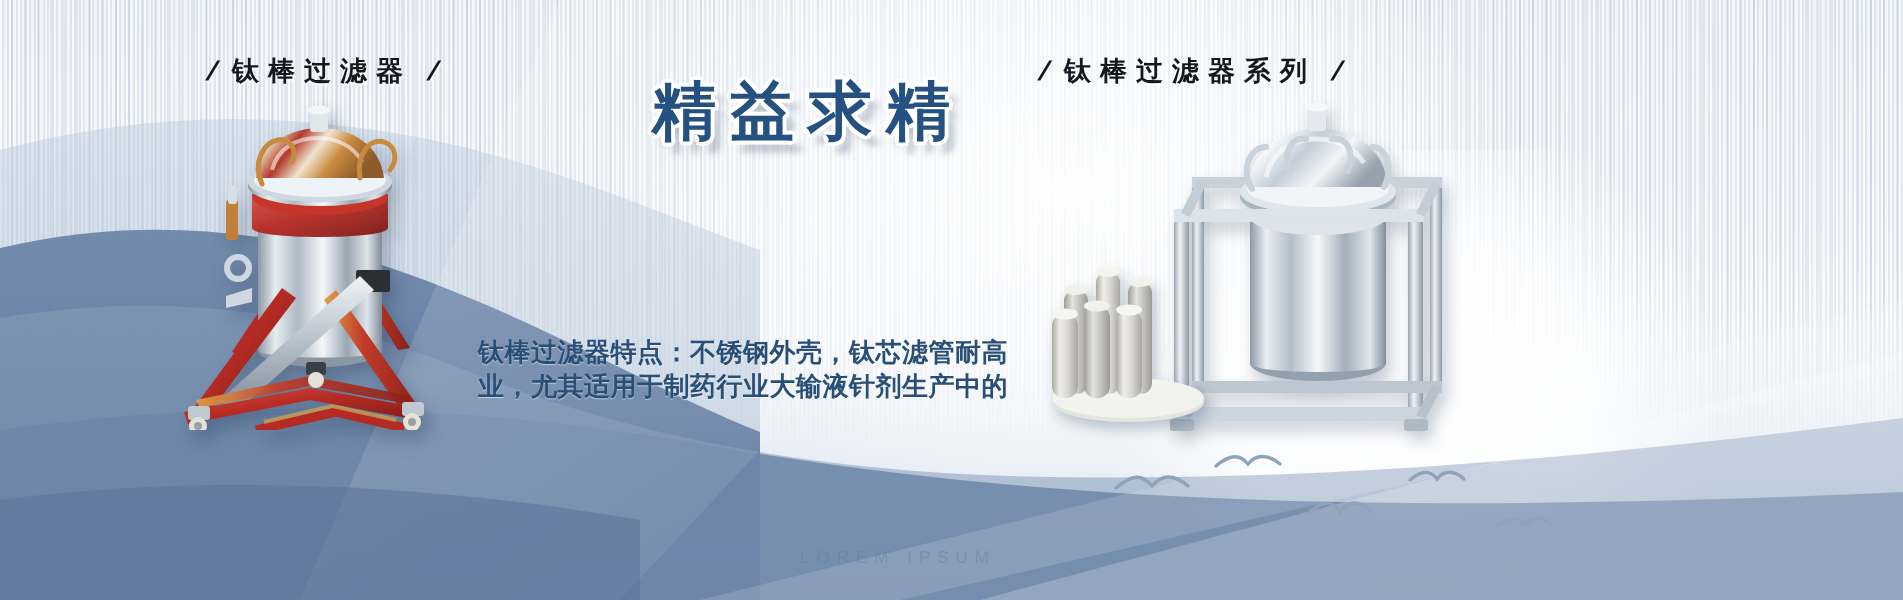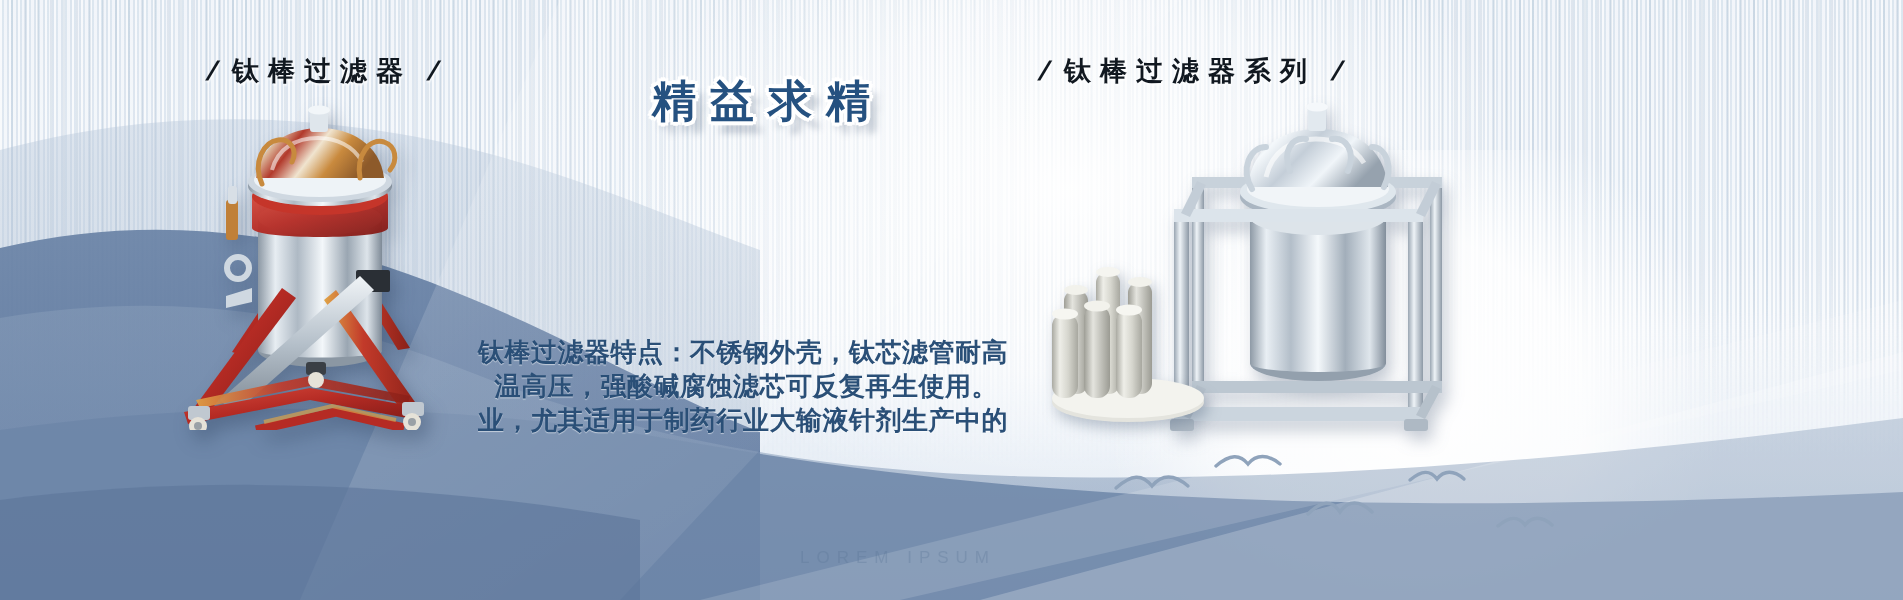--- a/index.html
+++ b/index.html
@@ -48,21 +48,21 @@
     font-family:"Liberation Sans", sans-serif;
     font-weight:bold; color:#255180; letter-spacing:14px;
     line-height:1.04; white-space:nowrap;
     text-shadow:
       -3px -3px 0 #ffffff,  3px -3px 0 #ffffff,
       -3px  3px 0 #ffffff,  3px  3px 0 #ffffff,
       -4px  0   0 #ffffff,  4px  0   0 #ffffff,
        0   -4px 0 #ffffff,  0    4px 0 #ffffff,
        9px 11px 7px rgba(60,80,110,0.35);
   }
-  .hl-1 { font-size:44px; padding-left:182px; }
+  .hl-1 { font-size:64px; padding-left:182px; }
   .hl-2 { font-size:68px; margin-top:16px; }
 
   
   .cap {
     position:absolute; z-index:22; white-space:nowrap;
     font-family:"Liberation Sans", sans-serif;
     font-weight:bold; font-size:27px; color:#111820; letter-spacing:9px;
     text-shadow:1px 2px 2px rgba(255,255,255,0.85);
   }
   .cap-left { left:208px; top:53px; }
@@ -164,21 +164,20 @@
     <span>钛棒过滤器系列</span>
     <span class="slash">/</span>
   </div>
 
   <div class="headline">
     <div class="hl-line hl-1">精益求精</div>
   </div>
 
   <div class="body-copy">
     <div>钛棒过滤器特点：不锈钢外壳，钛芯滤管耐高</div>
-    <div>温高压，强酸碱腐蚀滤芯可反复再生使用。</div>
     <div>业，尤其适用于制药行业大输液针剂生产中的</div>
   </div>
 
   <div class="watermark">LOREM IPSUM</div>
 
   <div class="prod-left">
     <svg width="310" height="330" viewBox="0 0 310 330" xmlns="http://www.w3.org/2000/svg">
       <defs>
         <linearGradient id="steel" x1="0" y1="0" x2="1" y2="0">
           <stop offset="0%" stop-color="#8c98a4"></stop>

